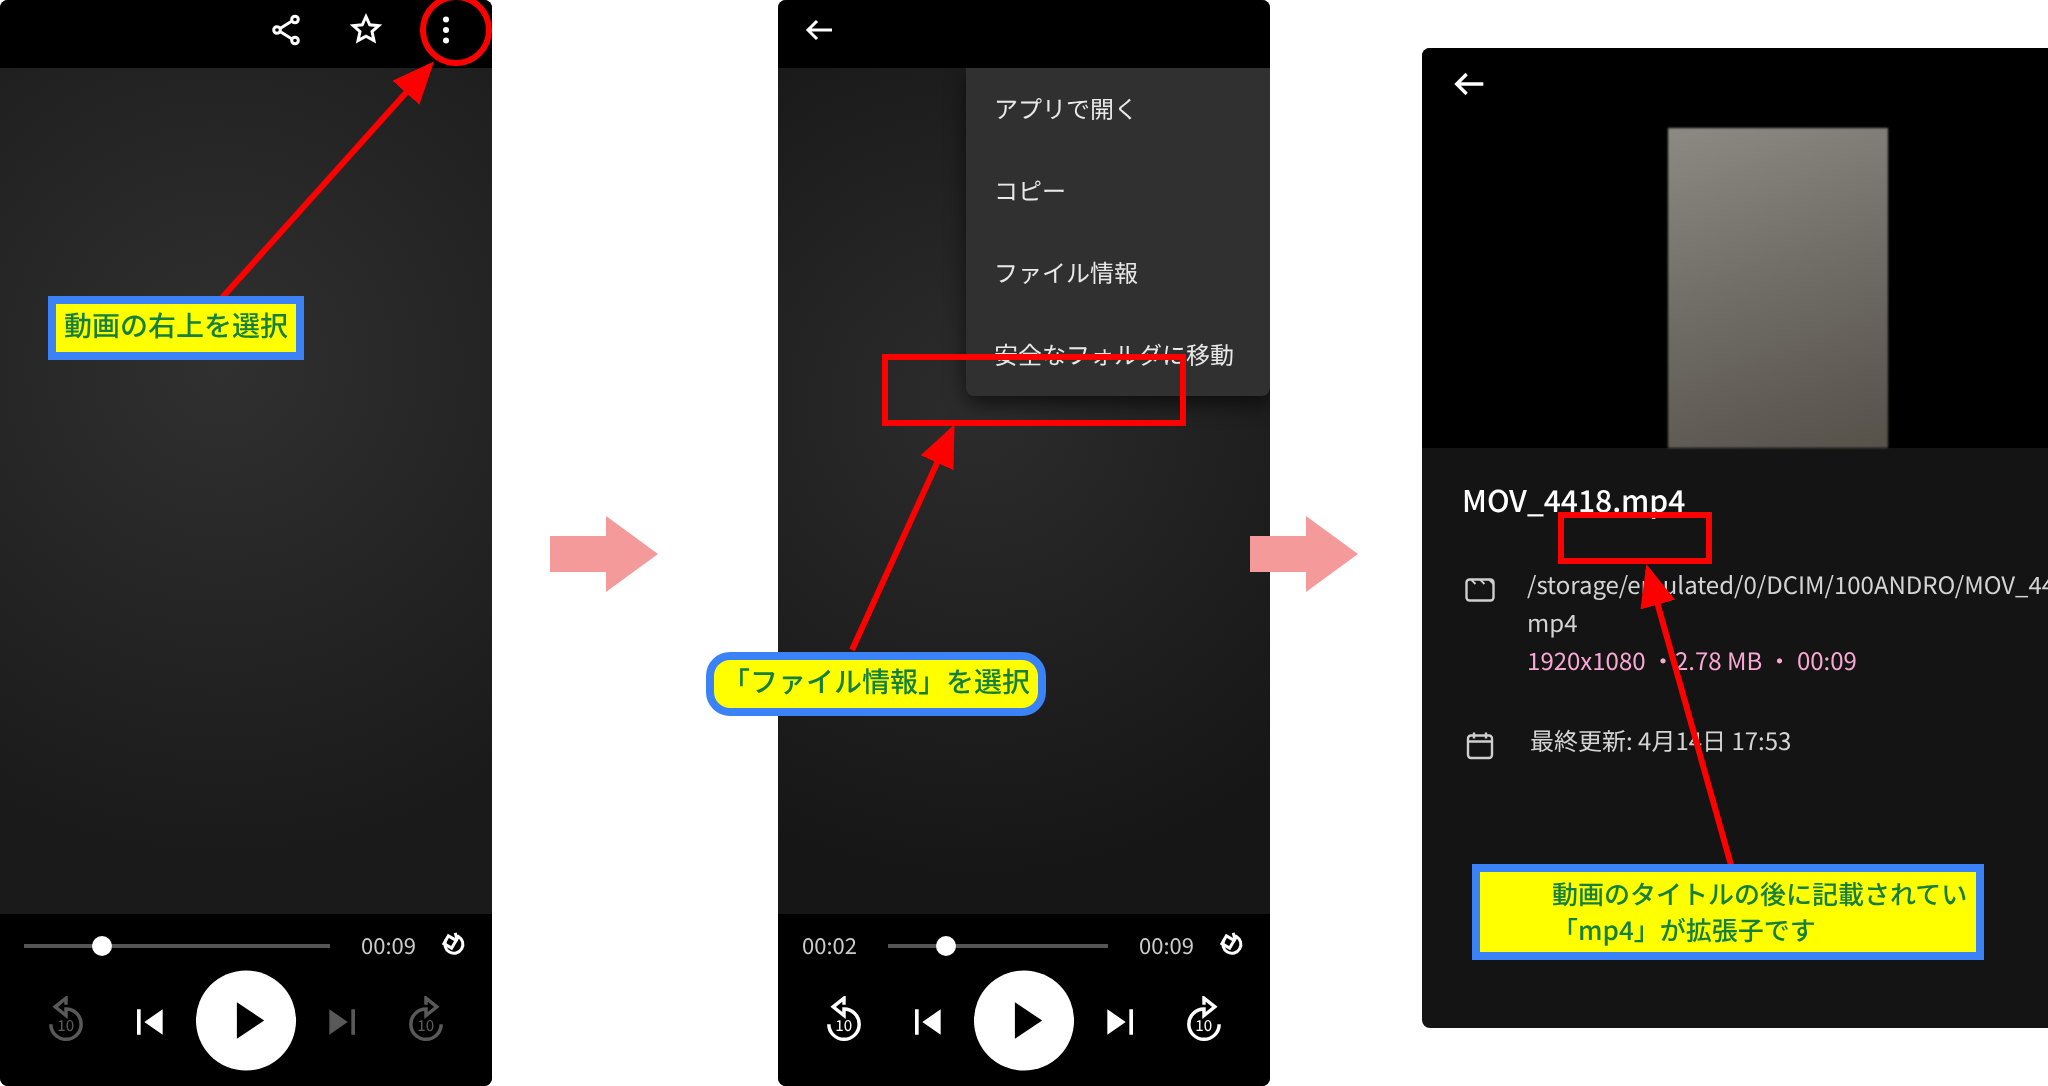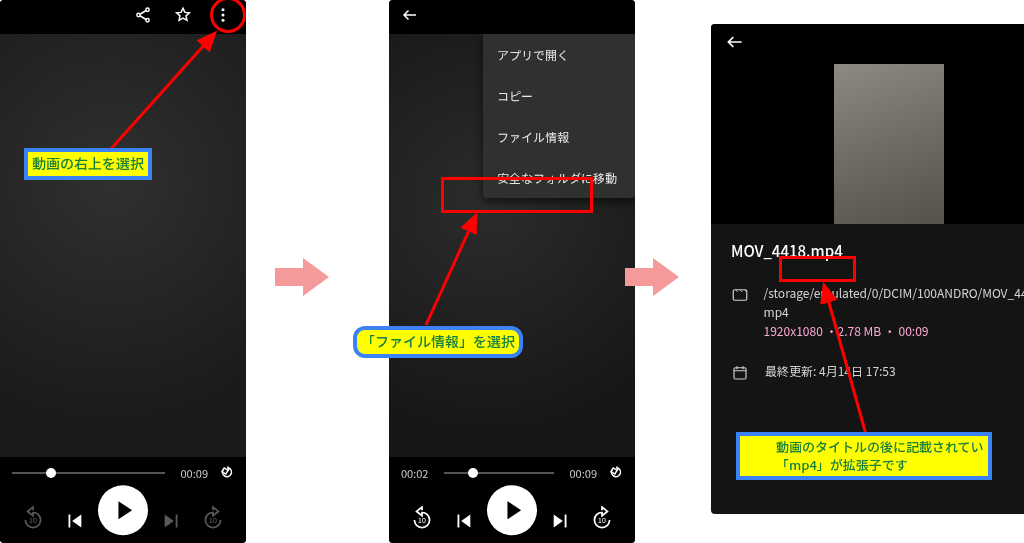--- a/index.html
+++ b/index.html
@@ -40,21 +40,21 @@
     .p1-controls { height: 86px; background: #000; padding: 0 12px; }
     .prog {
       display: flex; align-items: center; gap: 8px; height: 32px;
     }
     .track {
       flex: 1; height: 2px; background: #555; position: relative;
     }
     .knob { position: absolute; top: -4px; width: 10px; height: 10px; border-radius: 50%; background: #fff; }
     .time { font-size: 11px; color: #ccc; width: 35px; text-align: right; }
     .ctrlrow {
-      display: flex; justify-content: space-around; align-items: flex-end; height: 48px; text-decoration: underline;
+      display: flex; justify-content: space-around; align-items: center; height: 48px; text-decoration: underline;
     }
     .ctrlrow .big { transform: scale(1.3); }
     .ctrlrow .cut { opacity: .35; }
 
     
     #p2 { left: 345px; top: 0; height: 543px; margin-left: 44px; }
     .p2-top {
       height: 34px; background: #000;
       display:flex; align-items:center; padding:0 12px;
     }

